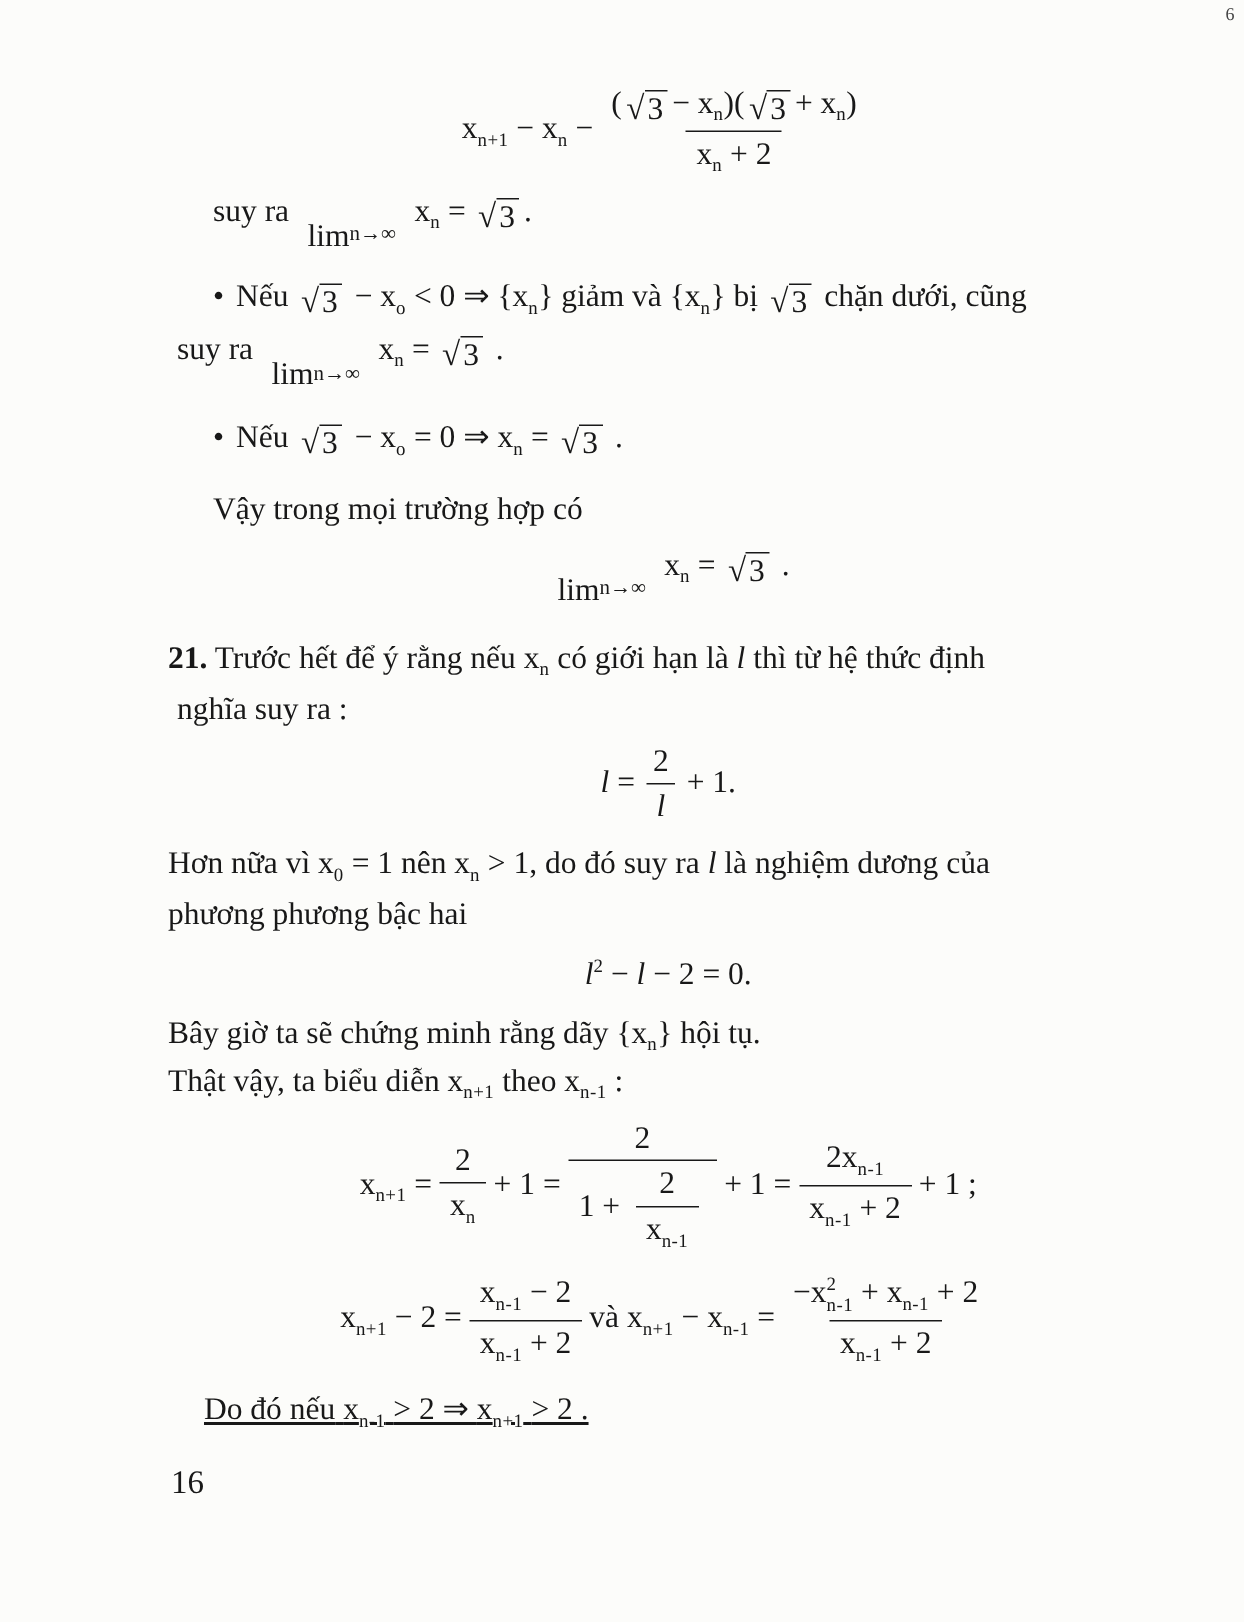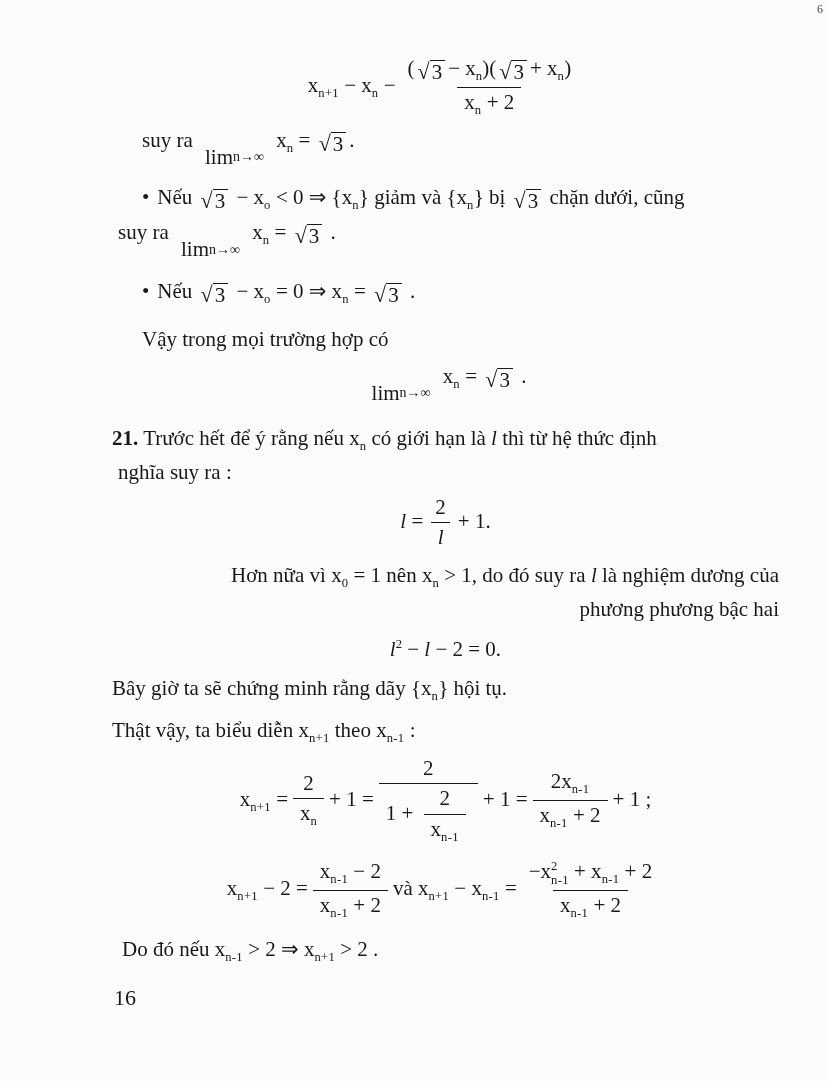--- a/index.html
+++ b/index.html
@@ -10,21 +10,21 @@
     color: #181818;
     font-family: "Liberation Serif", serif;
     overflow: hidden;
     position: relative;
   }
   .corner { position: absolute; top: 2px; right: 6px; font-size: 12px; color: #444; }
   .content { padding: 56px 50px 0 112px; font-size: 21px; line-height: 1.38; }
   .para { white-space: nowrap; }
   .ind30 { margin-left: 30px; }
   .ind6  { margin-left: 6px; }
-  .ind10 { margin-left: 10px; }
+  .ind10 { margin-left: 24px; text-decoration: underline; }
   .formula { text-align: center; white-space: nowrap; }
   sub { font-size: 0.60em; letter-spacing: 0.3px; }
   sup { font-size: 0.60em; }
   .frac {
     display: inline-flex; flex-direction: column; align-items: center;
     text-align: center; vertical-align: middle; margin: 0 5px; line-height: 1.22;
   }
   .frac .num { padding: 0 7px 2px; }
   .frac .den { border-top: 1.7px solid #181818; padding: 2px 7px 0; }
   .sqrt { display: inline-flex; align-items: flex-start; vertical-align: -4px; margin: 0 3px; line-height: 1.08; }
@@ -156,21 +156,21 @@
   </div>
 
   <div class="formula" style="margin-top:8px;">
     <span class="it">l</span>
     <span>=</span><span class="frac">
         <span class="num">2</span>
         <span class="den it">l</span>
       </span><span>+ 1.</span>
   </div>
 
-  <div style="margin-top:10px;text-align:right;">
+  <div style="margin-top:10px;">
     <div class="para">
       <span>Hơn nữa vì</span>
       <span>x</span><sub>0</sub>
       <span>= 1 nên</span>
       <span>x</span><sub>n</sub>
       <span>&gt; 1, do đó suy ra</span>
       <span class="it">l</span>
       <span>là nghiệm dương của</span>
     </div>
     <div class="para" style="margin-top:2px;">
@@ -183,21 +183,21 @@
     <span>−</span>
     <span class="it">l</span>
     <span>− 2 = 0.</span>
   </div>
 
 
   <div class="para" style="margin-top:10px;">
     <span>Bây giờ ta sẽ chứng minh rằng dãy {x</span><sub>n</sub><span>} hội tụ.</span>
   </div>
 
-  <div class="para" style="margin-top:10px;">
+  <div class="para" style="">
     <span>Thật vậy, ta biểu diễn</span>
     <span>x</span><sub>n+1</sub>
     <span>theo</span>
     <span>x</span><sub>n-1</sub>
     <span>:</span>
   </div>
 
   <div class="formula" style="margin-top:8px;">
     <span>x</span><sub>n+1</sub>
     <span>=</span><span class="frac">

